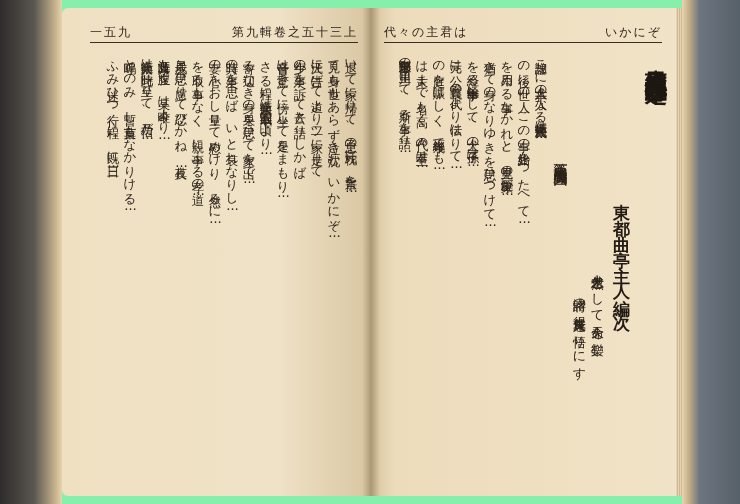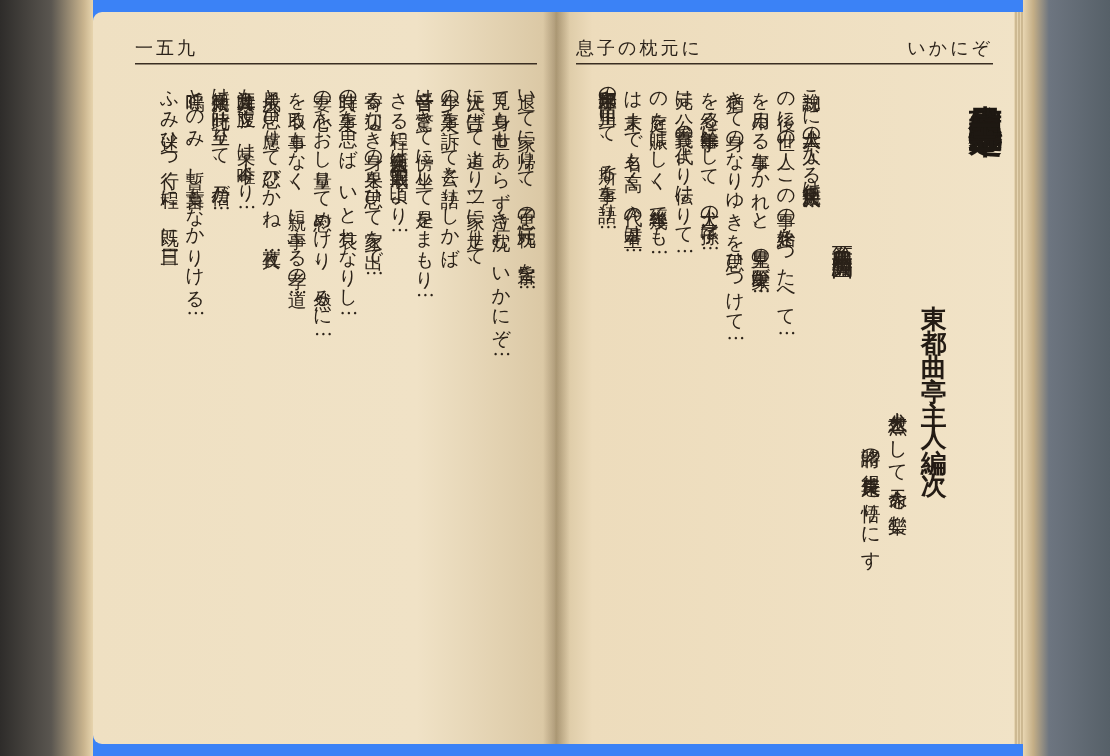--- a/index.html
+++ b/index.html
@@ -1,17 +1,17 @@
 <!DOCTYPE html>
 <html><head>
 <meta charset="utf-8">
 <style>
   html,body{margin:0;padding:0;}
   body{width:740px;height:504px;overflow:hidden;background:#4a4a4a;position:relative;font-family:"DejaVu Serif","Liberation Serif",serif;}
-  .book{position:absolute;left:0;top:0;width:740px;height:504px;background:#3b82f6;}
+  .book{position:absolute;left:0;top:0;width:740px;height:504px;background:#86efac;}
   .page{position:absolute;top:8px;bottom:8px;overflow:hidden;}
   .page-left{left:62px;width:308px;background:linear-gradient(90deg,#efe0c2 0%,#f0e2c6 70%,#d9c6a2 100%);border-radius:6px 0 0 6px;}
   .page-right{left:370px;width:312px;background:linear-gradient(90deg,#d6c39d 0%,#eddcbc 8%,#f1e3c7 100%);border-radius:0 6px 6px 0;}
   .left-cover{position:absolute;left:0;top:0;width:62px;height:504px;background:linear-gradient(90deg,#2e2c2a 0%,#5a5650 55%,#c9b48e 90%,#e7d4ad 100%);}
   .right-cover{position:absolute;right:0;top:0;width:58px;height:504px;background:linear-gradient(90deg,#e8d6b2 0%,#c4ae86 12%,#6d7580 30%,#566068 100%);}
   .page-edges{position:absolute;right:58px;top:8px;width:6px;height:488px;background:repeating-linear-gradient(90deg,#e6d4b0 0 1px,#cdb992 1px 2px);}
   .gutter{position:absolute;left:362px;top:8px;width:18px;height:488px;background:linear-gradient(90deg,rgba(0,0,0,0) 0%,rgba(90,70,40,.35) 50%,rgba(0,0,0,0) 100%);}
   .header{position:absolute;top:22px;height:20px;display:flex;align-items:center;justify-content:space-between;color:#2b221a;font-size:12px;letter-spacing:2px;}
   .header-left{left:90px;width:268px;border-bottom:1.5px solid #3a2e22;}
   .header-right{left:384px;width:278px;border-bottom:1.5px solid #3a2e22;}
@@ -35,24 +35,25 @@
   <div class="left-cover"></div>
   <div class="right-cover"></div>
 
   <div class="page page-left"></div>
   <div class="page page-right"></div>
   <div class="page-edges"></div>
   <div class="gutter"></div>
 
   <div class="header header-left">
     <span>一五九</span>
+    <span>第九輯卷之五十三上</span>
   </div>
 
   <div class="header header-right">
-    <span>息子の枕元に</span>
+    <span>代々の主君は</span>
     <span>いかにぞ</span>
   </div>
 
   <div class="text-block left-text">
     <div class="col">退いて家に帰りて、息子の枕元に、宗旨を…</div>
     <div class="col">見て身も世もあらず泣き沈む、いかにぞ…</div>
     <div class="col">犬江に告げて道より二ツ家に走りて、</div>
     <div class="col">少年の事を訴へて云々と語りしかば、</div>
     <div class="col">音音は驚きて傍に坐して是をまもり…</div>
     <div class="col">さる程に親兵衛は十四五歳の頃より…</div>

